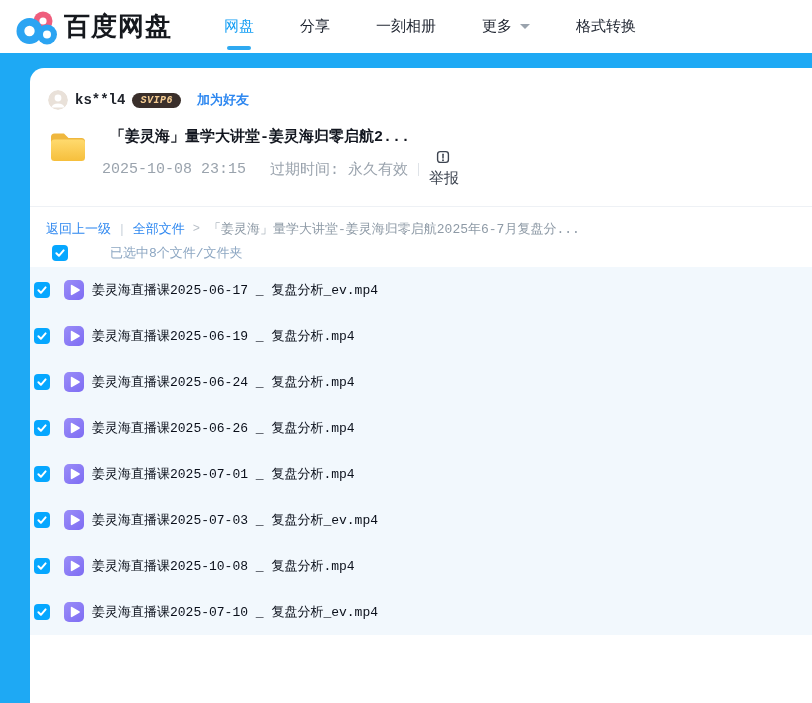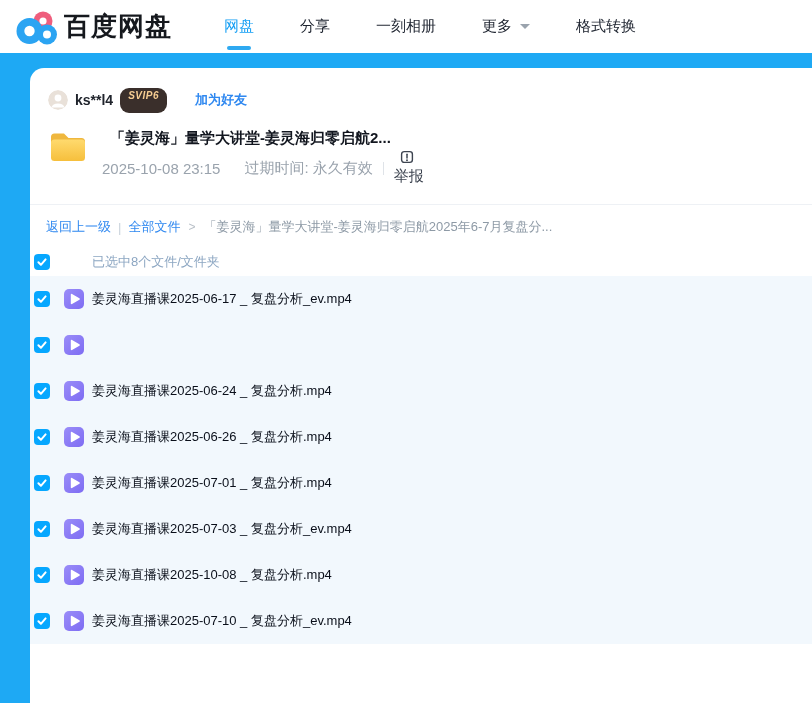--- a/index.html
+++ b/index.html
@@ -1,18 +1,18 @@
 <!DOCTYPE html>
 <html><head>
 <meta charset="utf-8">
 <style>
   * { margin:0; padding:0; box-sizing:border-box; }
   html,body { width:812px; height:703px; }
   body { font-family:"Liberation Sans","DejaVu Sans",sans-serif; background:#ffffff; }
-  .screen { position:relative; width:812px; height:703px; overflow:hidden; background:#fdba74; }
+  .screen { position:relative; width:812px; height:703px; overflow:hidden; background:#fdba74;font-family:Liberation Mono, monospace; }
 
   
   .topbar { position:absolute; top:0; left:0; right:0; height:53px; background:#fff;
             display:flex; align-items:stretch; padding-left:16px; z-index:2; }
   .logo { display:flex; align-items:center; cursor:pointer; }
   .logo svg { display:block; }
   .logo-text { font-size:26px; font-weight:800; color:#15181d; margin-left:6px; letter-spacing:1px; }
   .nav { display:flex; align-items:stretch; margin-left:52px;text-align:right; }
   .nav-item { position:relative; display:flex; align-items:center; height:53px;
               margin-right:46px; font-size:15px; color:#1c222e; cursor:pointer; text-decoration:none; }
@@ -27,22 +27,22 @@
 
   
   .card { position:absolute; top:15px; left:30px; right:0; bottom:0; background:#fff;
           border-top-left-radius:14px; overflow:hidden; }
 
   
   .owner-row { display:flex; align-items:center; margin:22px 0 0 18px; height:20px; }
   .avatar { width:20px; height:20px; border-radius:50%; overflow:hidden; flex:0 0 auto; }
   .owner-name { font-size:14px; font-weight:bold; color:#20242c; margin-left:7px; }
   .vip-badge { margin-left:7px; background:#3a2f2b; color:#f7ce93; font-size:10px; font-weight:bold;
-               font-style:italic; padding:2px 8px 12px; border-radius:9px; letter-spacing:.5px; }
-  .add-friend { margin-left:28px; font-size:13px; color:#2f88f0; font-weight:bold; text-decoration:none; cursor:pointer; }
+               font-style:italic; padding:2px 8px 2px; border-radius:9px; letter-spacing:.5px; }
+  .add-friend { margin-left:16px; font-size:13px; color:#2f88f0; font-weight:bold; text-decoration:none; cursor:pointer; }
 
   
   .share-info { display:flex; margin:16px 0 0 16px; }
   .folder-icon { width:44px; height:40px; flex:0 0 auto; }
   .share-text { margin-left:12px; padding-top:2px; }
   .share-title { font-size:15px; font-weight:bold; color:#12161f; line-height:20px;margin-left:8px; }
   .share-meta { display:flex; align-items:center; margin-top:2px; font-size:15px; color:#9aa3ad; }
   .meta-expire { margin-left:24px; }
   .meta-sep { width:1px; height:13px; background:#dfe3e8; margin:0 10px; }
   .report-link { display:flex; align-items:center; color:#3d4450; cursor:pointer; text-decoration:none;flex-direction:column; }
@@ -51,21 +51,21 @@
   .divider { height:1px; background:#eef1f5; margin-top:18px; }
 
   
   .breadcrumb { display:flex; align-items:center; margin:13px 0 0 16px; font-size:13px; white-space:nowrap; }
   .bc-link { color:#2f88f0; text-decoration:none; cursor:pointer; }
   .bc-pipe { color:#c9d2db; margin:0 7px; }
   .bc-arrow { color:#b8bfc7; margin:0 8px; font-size:12px; }
   .bc-current { color:#8e9aa6; }
 
   
-  .select-header { display:flex; align-items:center; margin-top:12px; height:28px; padding-left:4px; }
+  .select-header { display:flex; align-items:center; margin-top:1px; height:28px; padding-left:22px; }
   .summary-label { margin-left:42px; font-size:13px; color:#8ca6c2; }
 
   
   .checkbox { width:16px; height:16px; border-radius:4px; background:#06a7ff;
               display:flex; align-items:center; justify-content:center; cursor:pointer; flex:0 0 auto; }
 
   
   .file-list { background:#f2f8fd; }
   .file-row { display:flex; align-items:center; height:46px; padding-left:4px; cursor:pointer; }
   .video-icon { width:20px; height:20px; margin-left:14px; flex:0 0 auto; }
@@ -207,20 +207,21 @@
       <svg width="12" height="12" viewBox="0 0 12 12">
         <path d="M2.4 6.3 L4.9 8.8 L9.6 3.4" fill="none" stroke="#fff" stroke-width="2" stroke-linecap="round" stroke-linejoin="round"></path>
       </svg>
     </span>
     <span class="video-icon">
       <svg width="20" height="20" viewBox="0 0 20 20">
         <rect x="0" y="0" width="20" height="20" rx="5" fill="url(#vidg)"></rect>
         <polygon points="7.6,5.6 15,10 7.6,14.4" fill="#ffffff" stroke="#ffffff" stroke-width="1.6" stroke-linejoin="round"></polygon>
       </svg>
     </span>
+    <span class="file-name">姜灵海直播课2025-06-19 _ 复盘分析.mp4</span>
   </div>
           <div class="file-row">
     <span class="checkbox">
       <svg width="12" height="12" viewBox="0 0 12 12">
         <path d="M2.4 6.3 L4.9 8.8 L9.6 3.4" fill="none" stroke="#fff" stroke-width="2" stroke-linecap="round" stroke-linejoin="round"></path>
       </svg>
     </span>
     <span class="video-icon">
       <svg width="20" height="20" viewBox="0 0 20 20">
         <rect x="0" y="0" width="20" height="20" rx="5" fill="url(#vidg)"></rect>

